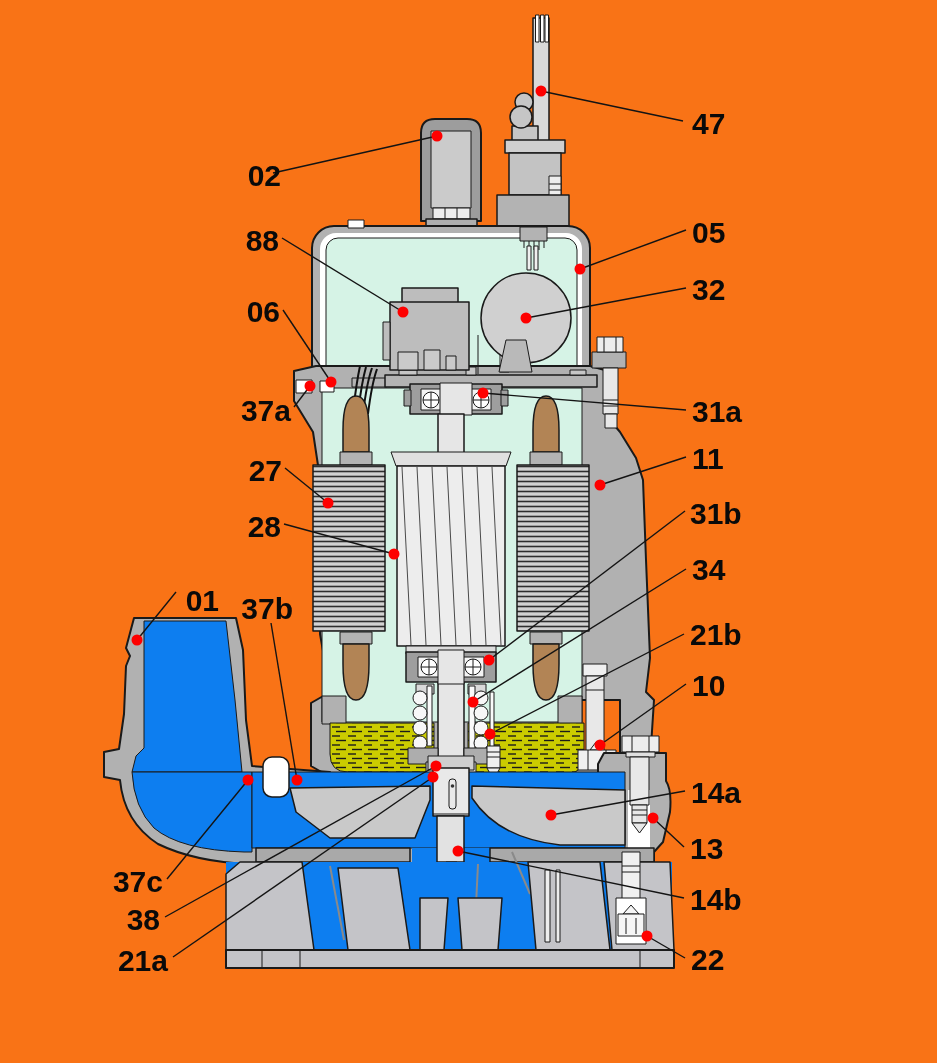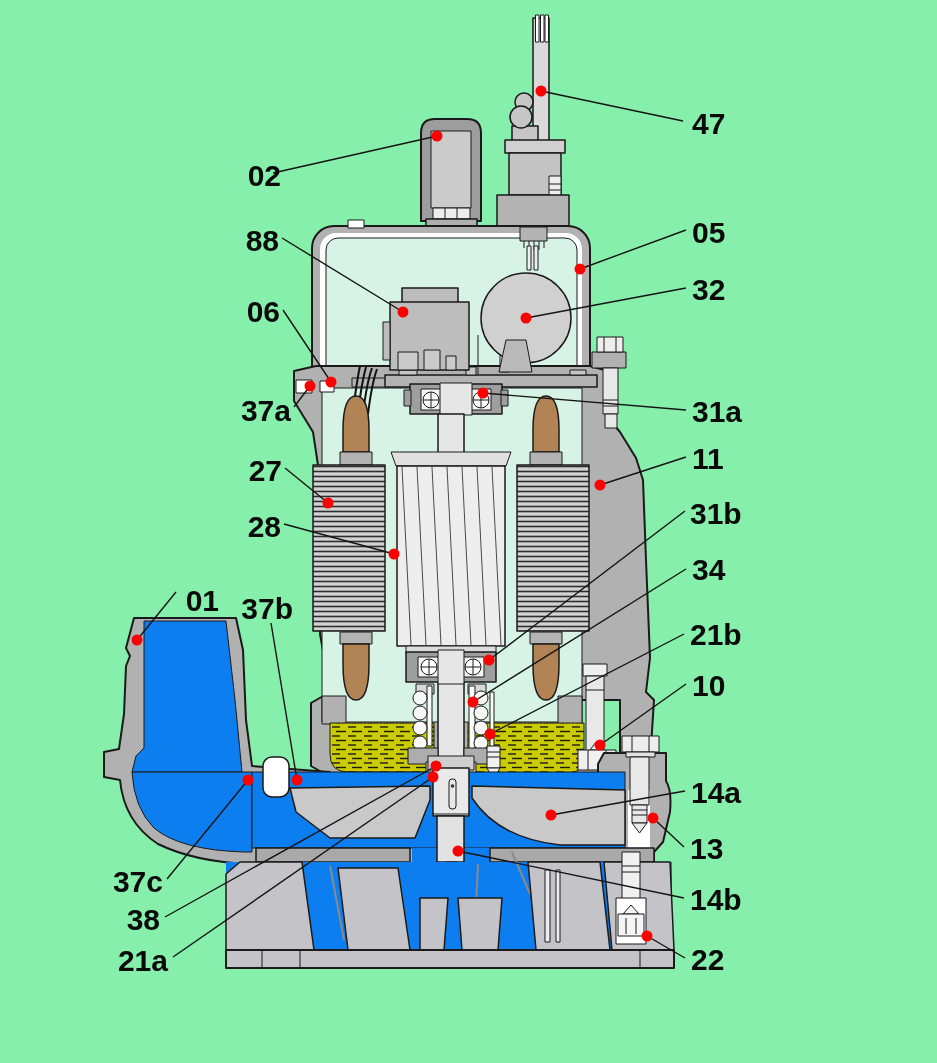--- a/index.html
+++ b/index.html
@@ -1,16 +1,16 @@
 <!DOCTYPE html>
 <html style="--accent_red: #fe0000; --water_blue: #0d7ef0; --oil_yellow: #cbcc00; --cavity_mint: #d6f3e6; --winding_brown: #b28455; --casing_gray: #b1b1b1; --line_black: #1a1a1a;"><head>
 <meta charset="utf-8">
 <style>
   html,body{margin:0;padding:0;background:#fff;}
-  .stage{position:relative;width:937px;height:1063px;background:#86efac;overflow:hidden;
+  .stage{position:relative;width:937px;height:1063px;background:#f97316;overflow:hidden;
          font-family:"Liberation Sans", sans-serif;}
   svg{display:block;}
   
   .s  {stroke:#1a1a1a;stroke-width:1.5;stroke-linejoin:round;}
   .s1 {stroke:#1a1a1a;stroke-width:1;stroke-linejoin:round;}
   .s2 {stroke:#1a1a1a;stroke-width:2;stroke-linejoin:round;}
   
   .f-mint {fill:var(--cavity_mint,#d6f3e6);}
   .f-blue {fill:var(--water_blue,#0d7ef0);}
   .f-brown{fill:var(--winding_brown,#b28455);}

